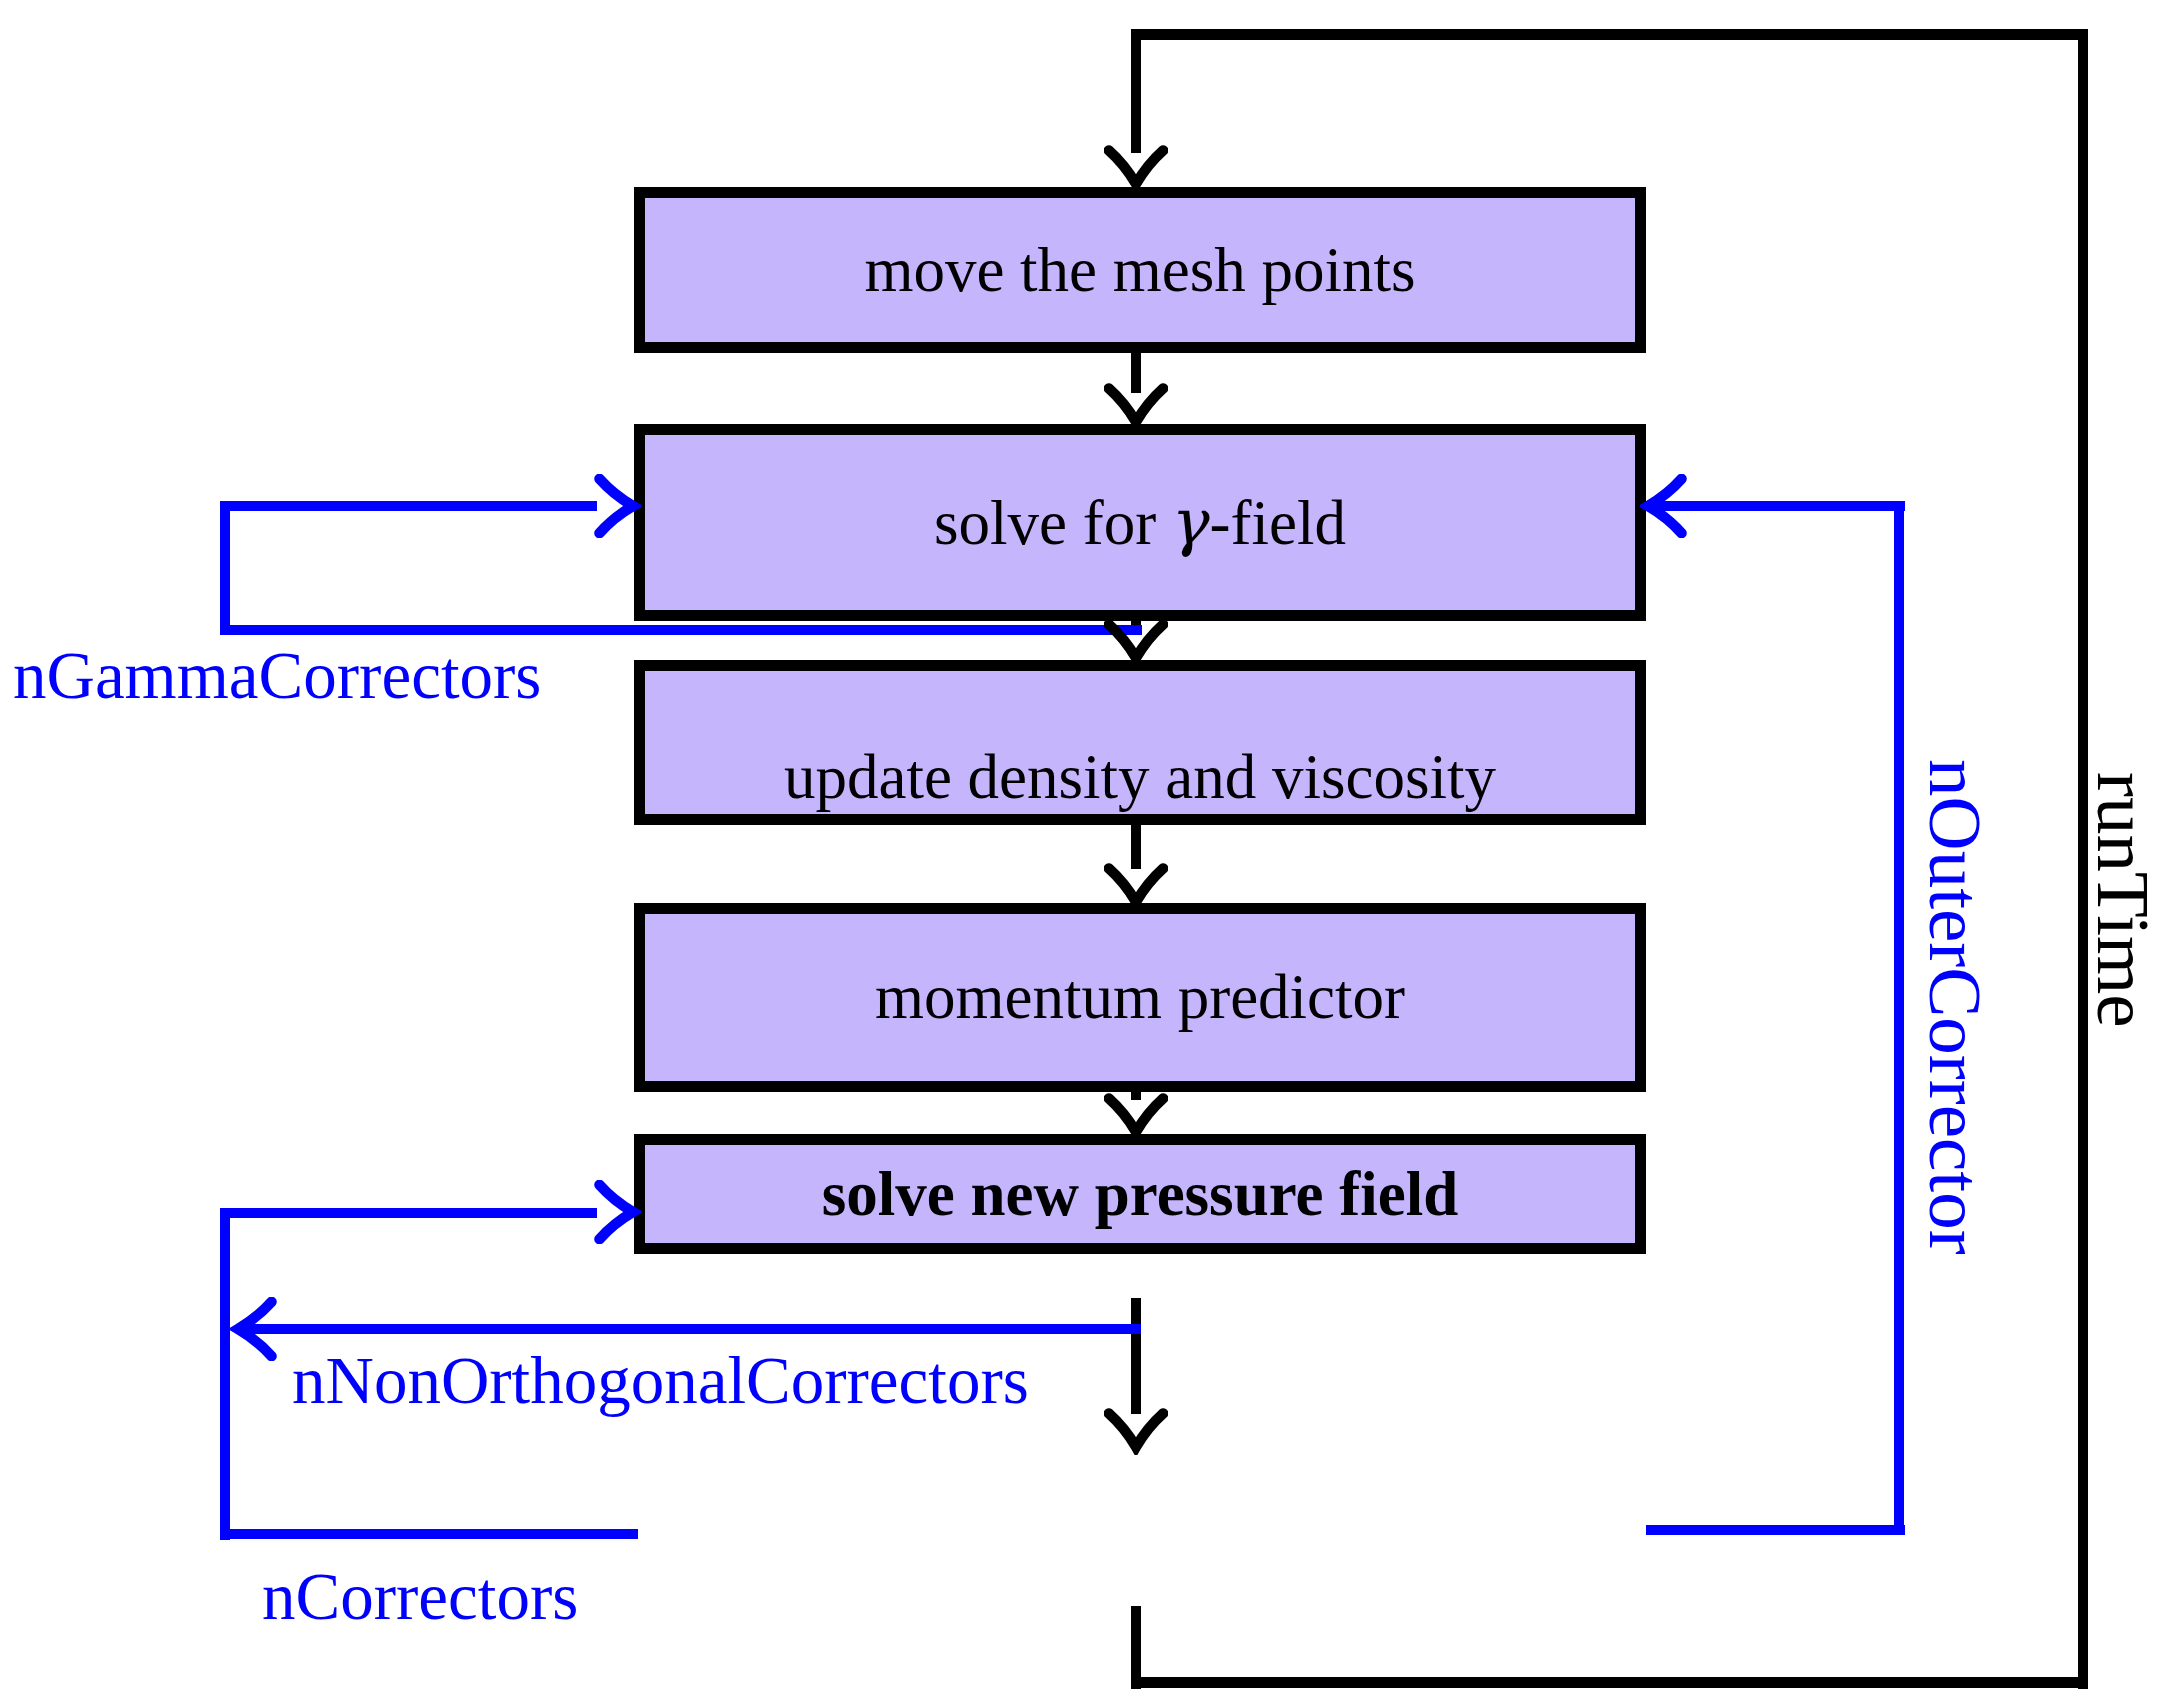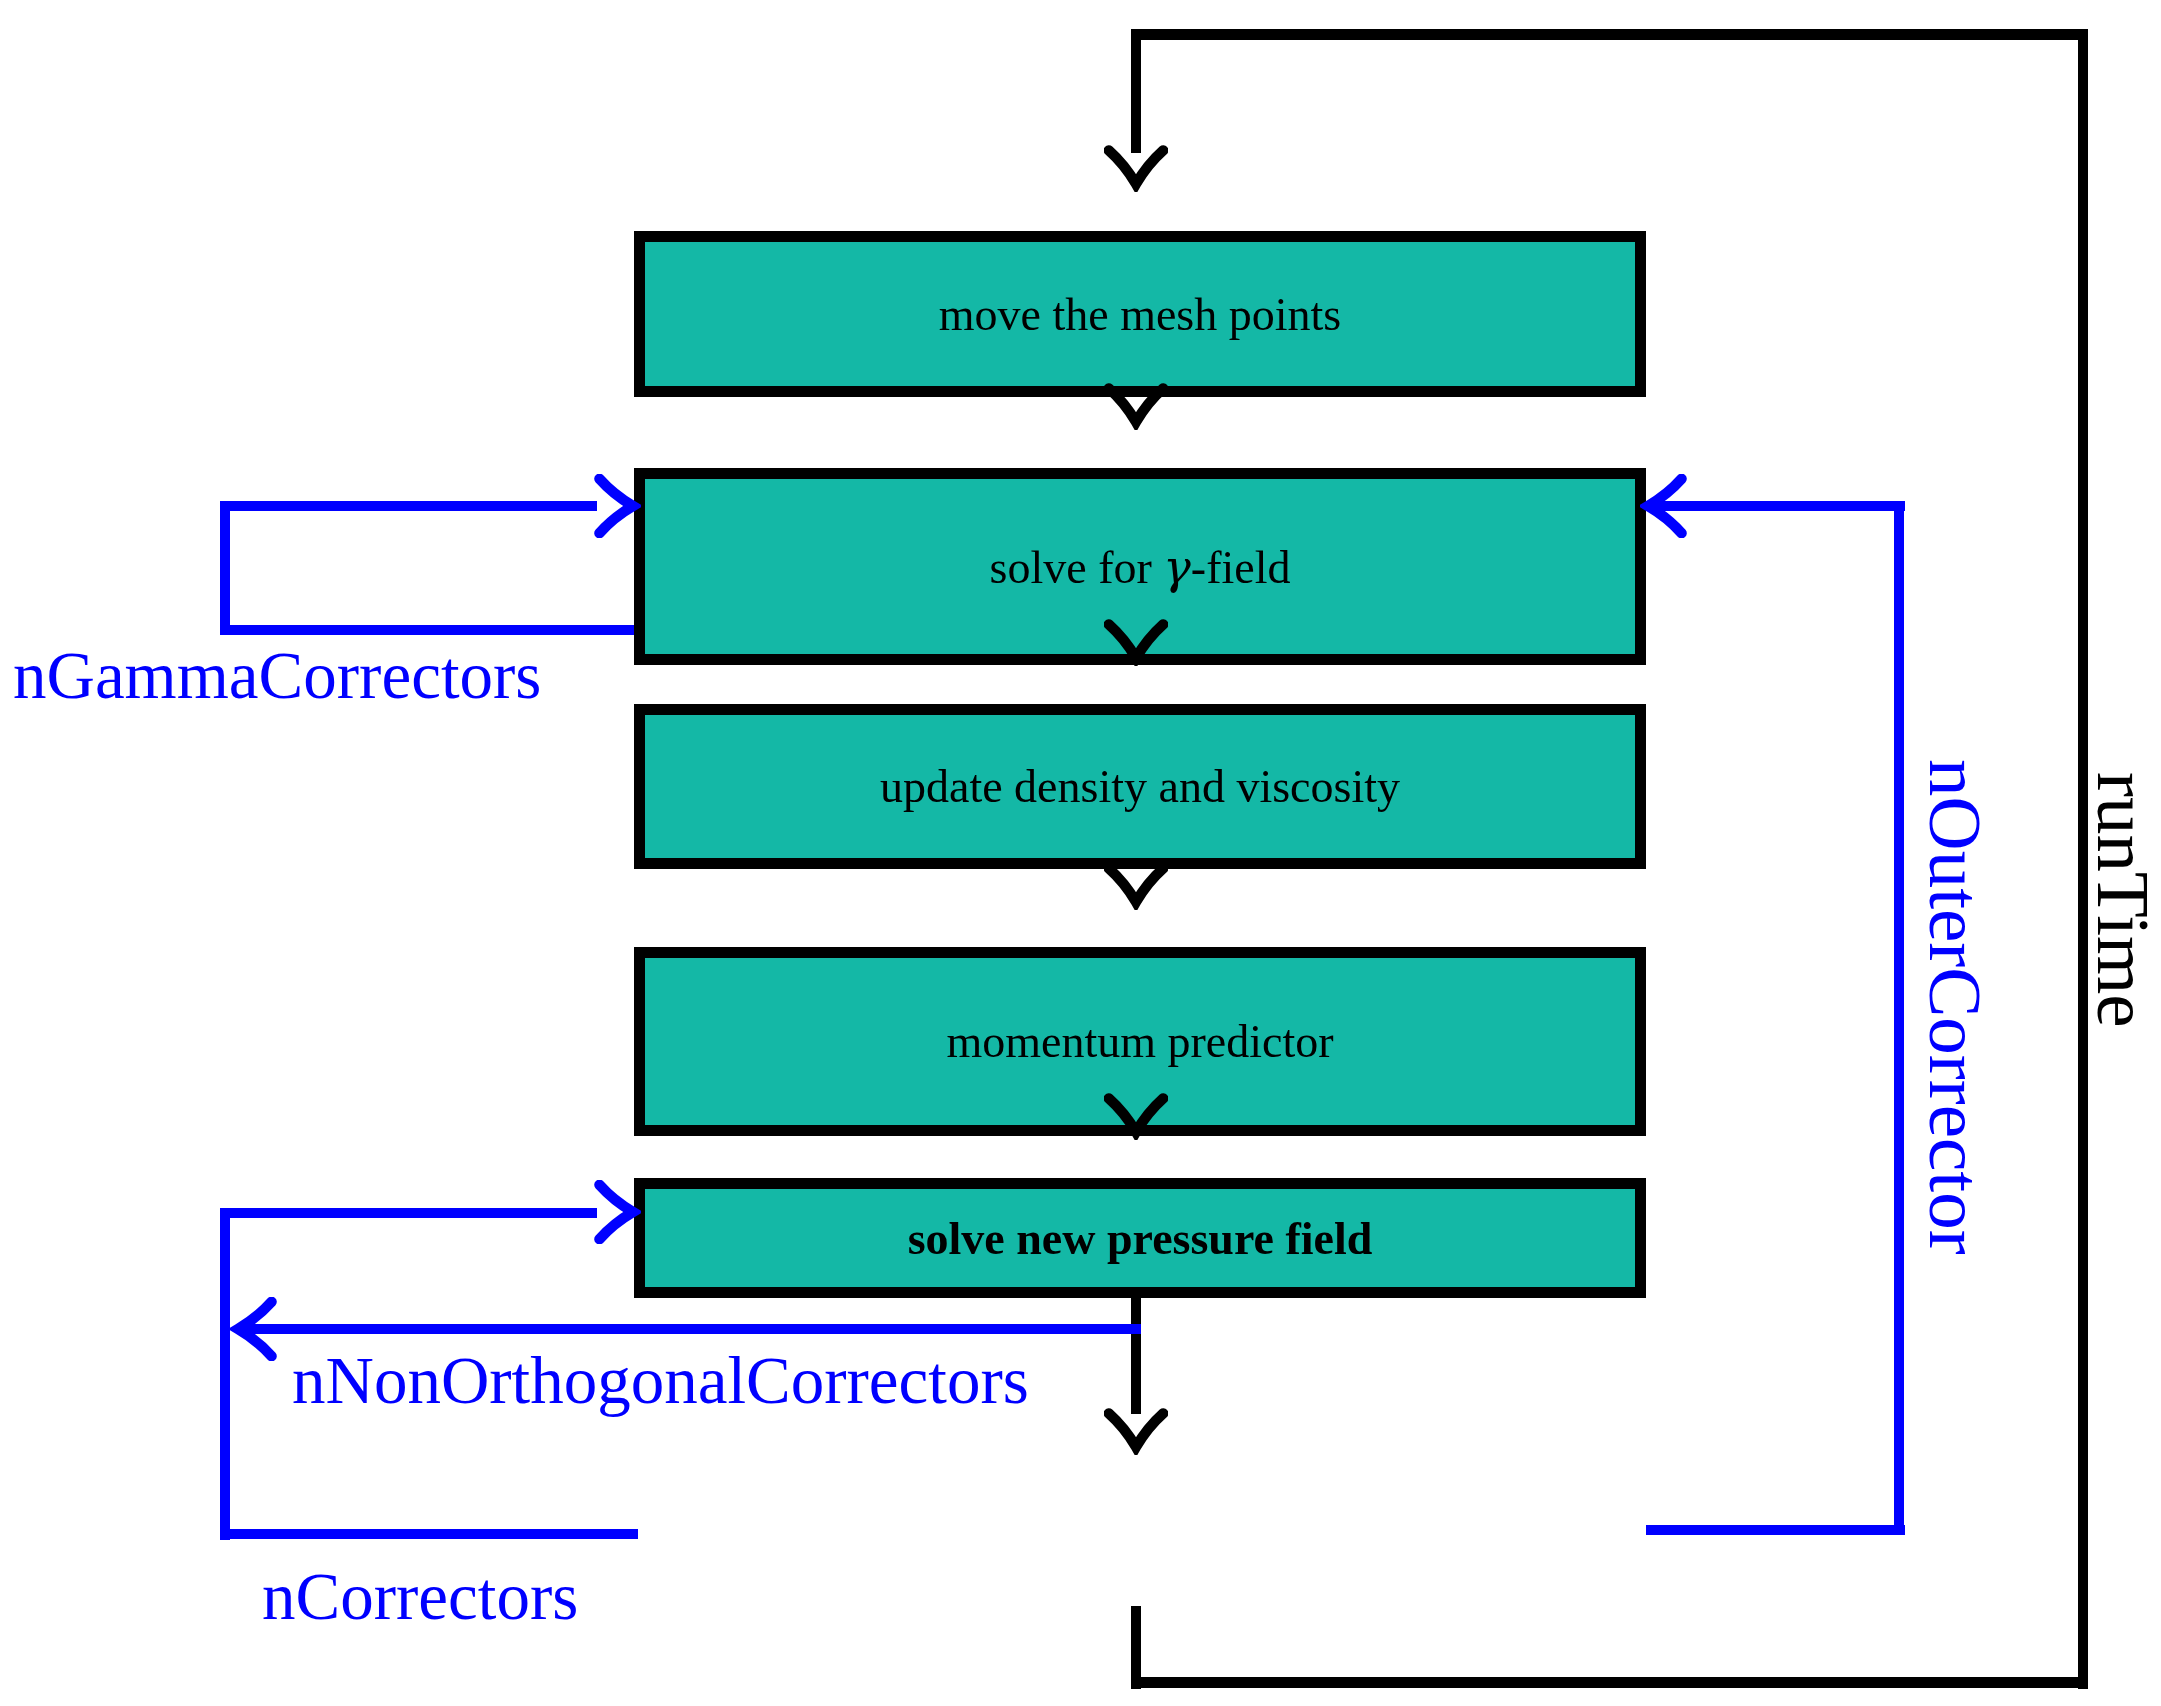--- a/index.html
+++ b/index.html
@@ -9,30 +9,29 @@
     height: 1706px;
     background: #ffffff;
     font-family: "Liberation Serif", "DejaVu Serif", serif;
     overflow: hidden;
   }
   .fbox {
     position: absolute;
     left: 634px;
     width: 1012px;
     border: 11.2px solid #000000;
-    background: #14b8a6;
+    background: #c4b5fd;
     box-sizing: border-box;
     display: flex;
     align-items: center;
     justify-content: center;
     color: #000000;
-    font-size: 46px;
+    font-size: 63px;
     white-space: nowrap;
     z-index: 3;
-    margin-top: 44px;
   }
   .gamma-char { font-style: italic; font-family: "DejaVu Serif", serif; }
   .hline, .vline { position: absolute; z-index: 1; }
   .black-line { background: #000000; }
   .blue-line  { background: #0000ff; z-index: 2; }
   .arrowhead { position: absolute; z-index: 4; }
   .loop-label {
     position: absolute;
     color: #0000ff;
     font-size: 67px;
@@ -116,21 +115,21 @@
     </svg>
 
   <div class="fbox" style="top:187px; height:166px;">
     <span>move the mesh points</span>
   </div>
 
   <div class="fbox" style="top:424px; height:197px;">
     <span><span>solve for </span><span class="gamma-char">γ</span><span>-field</span></span>
   </div>
 
-  <div class="fbox" style="top:660px; height:165px;">
+  <div class="fbox" style="top:660px; height:165px;align-items:flex-end;">
     <span>update density and viscosity</span>
   </div>
 
   <div class="fbox" style="top:903px; height:189px;">
     <span>momentum predictor</span>
   </div>
 
   <div class="fbox" style="top:1134px; height:120px;font-weight:bold;">
     <span>solve new pressure field</span>
   </div>

